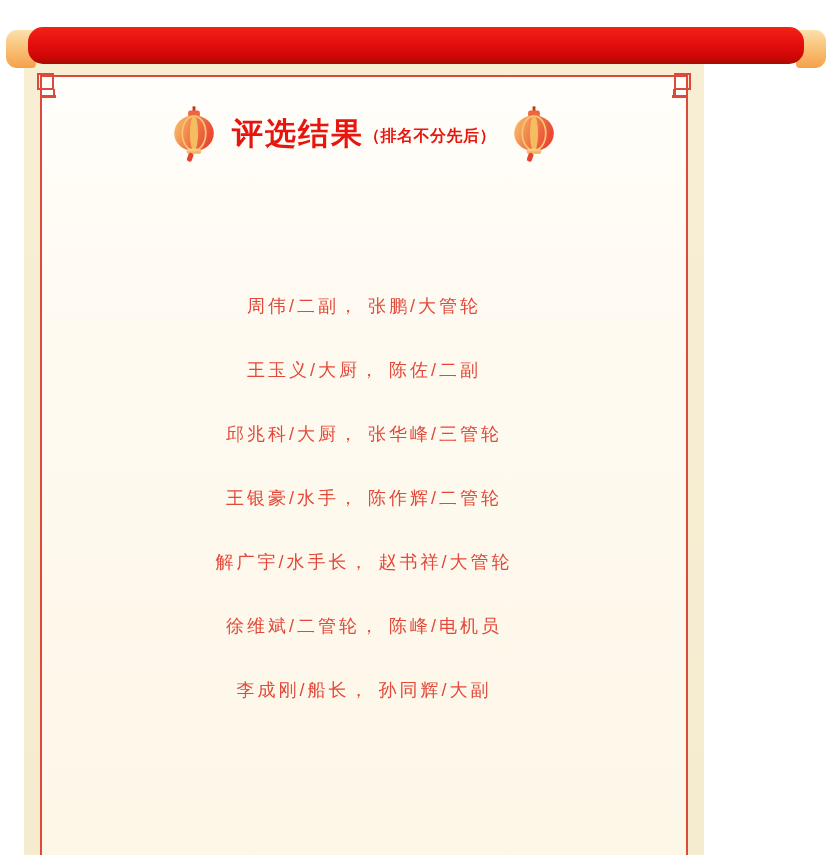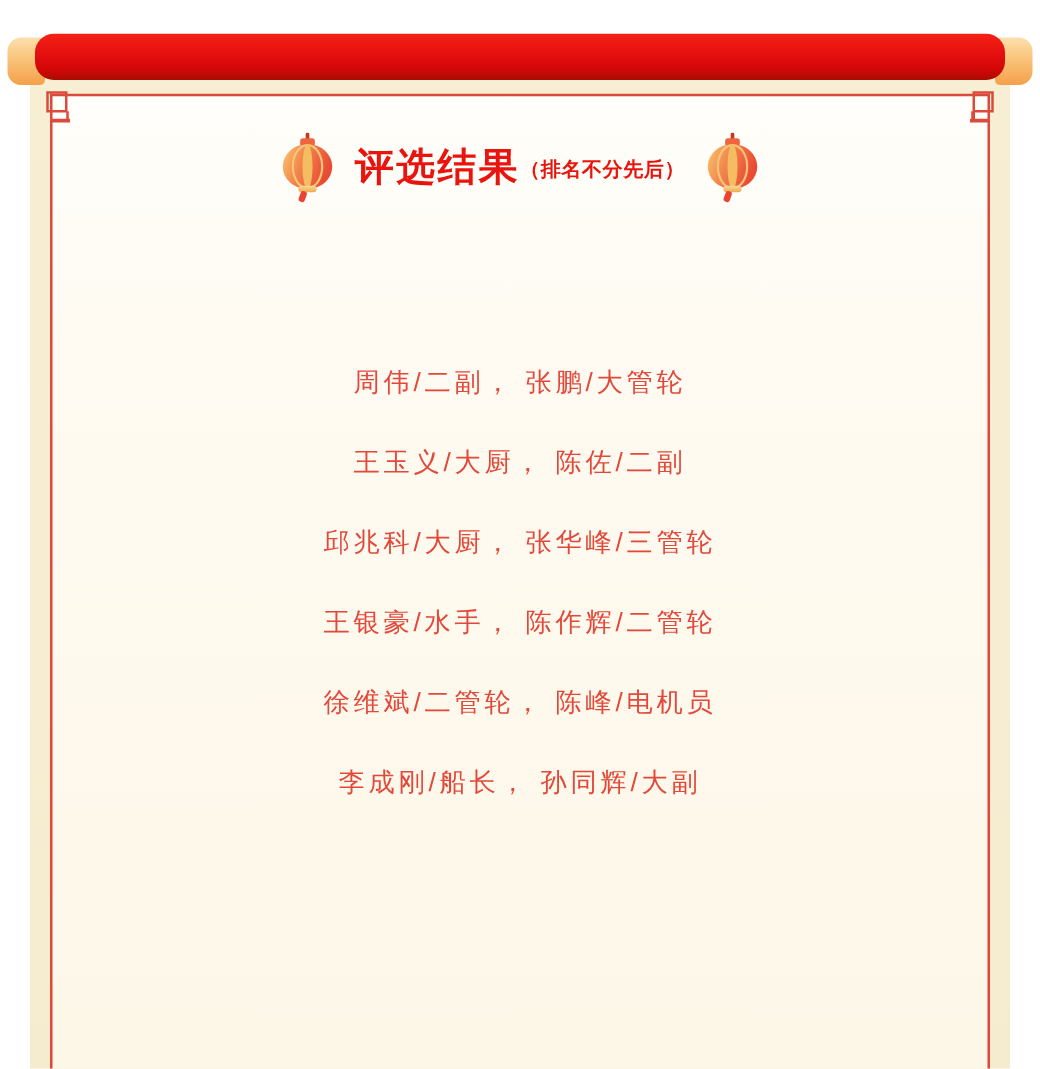--- a/index.html
+++ b/index.html
@@ -18,22 +18,23 @@
   .scroll-cap.right { right:6px; border-radius:4px 11px 11px 4px; }
   .scroll-bar {
     position:absolute; left:28px; top:27px; width:776px; height:37px; z-index:3;
     border-radius:15px;
     background:linear-gradient(180deg,#f візьме 0%);
     background:linear-gradient(180deg,#f42116 0%,#e20d0d 50%,#d10707 78%,#a80c03 100%);
   }
 
   
   .paper {
-    position:absolute; left:24px; top:58px; width:784px; height:797px; z-index:1;
+    position:absolute; left:24px; top:58px; width:644px; height:797px; z-index:1;
     background:linear-gradient(180deg,#f7eed4 0%,#f5ecd0 100%);
+    padding-left:36px;
   }
   .frame {
     position:absolute; left:16px; right:16px; top:17px; bottom:0;
     border-left:2.5px solid #dc4a3c;
     border-right:2.5px solid #dc4a3c;
     border-top:2.5px solid #dc4a3c;
     background:linear-gradient(180deg,#fffefa 0%,#fffaf0 35%,#fdf7e8 100%);
   }
   .corner-sq {
     position:absolute; width:13px; height:13px;
@@ -69,21 +70,21 @@
     position:absolute; top:142px; left:50%; transform:translateX(-50%);
     width:172px; height:46px; border-radius:12px; background:#ec0f0f;
     color:#ffffff; font-size:24px; font-weight:800; letter-spacing:3px;
     display:flex; align-items:center; justify-content:center; white-space:nowrap;
   }
 
   
   .names { position:absolute; top:216px; left:0; right:0; }
   .name-row {
     height:64px; display:flex; align-items:center; justify-content:center;
-    font-size:21px; font-weight:500; letter-spacing:3px; color:#e2493a;
+    font-size:18px; font-weight:500; letter-spacing:3px; color:#e2493a;
     white-space:nowrap;
   }
 </style>
 </head>
 <body>
 
 <div class="scroll-cap left"></div>
 <div class="scroll-cap right"></div>
 <div class="scroll-bar"></div>
 
@@ -132,16 +133,17 @@
     </svg>
   </div>
 
 
   <div class="names">
 
   <div class="name-row">周伟/二副， 张鹏/大管轮</div>
       <div class="name-row">王玉义/大厨， 陈佐/二副</div>
       <div class="name-row">邱兆科/大厨， 张华峰/三管轮</div>
       <div class="name-row">王银豪/水手， 陈作辉/二管轮</div>
+      <div class="name-row">解广宇/水手长， 赵书祥/大管轮</div>
       <div class="name-row">徐维斌/二管轮， 陈峰/电机员</div>
       <div class="name-row">李成刚/船长， 孙同辉/大副</div>
     </div>
 </div>
 
 </body></html>

